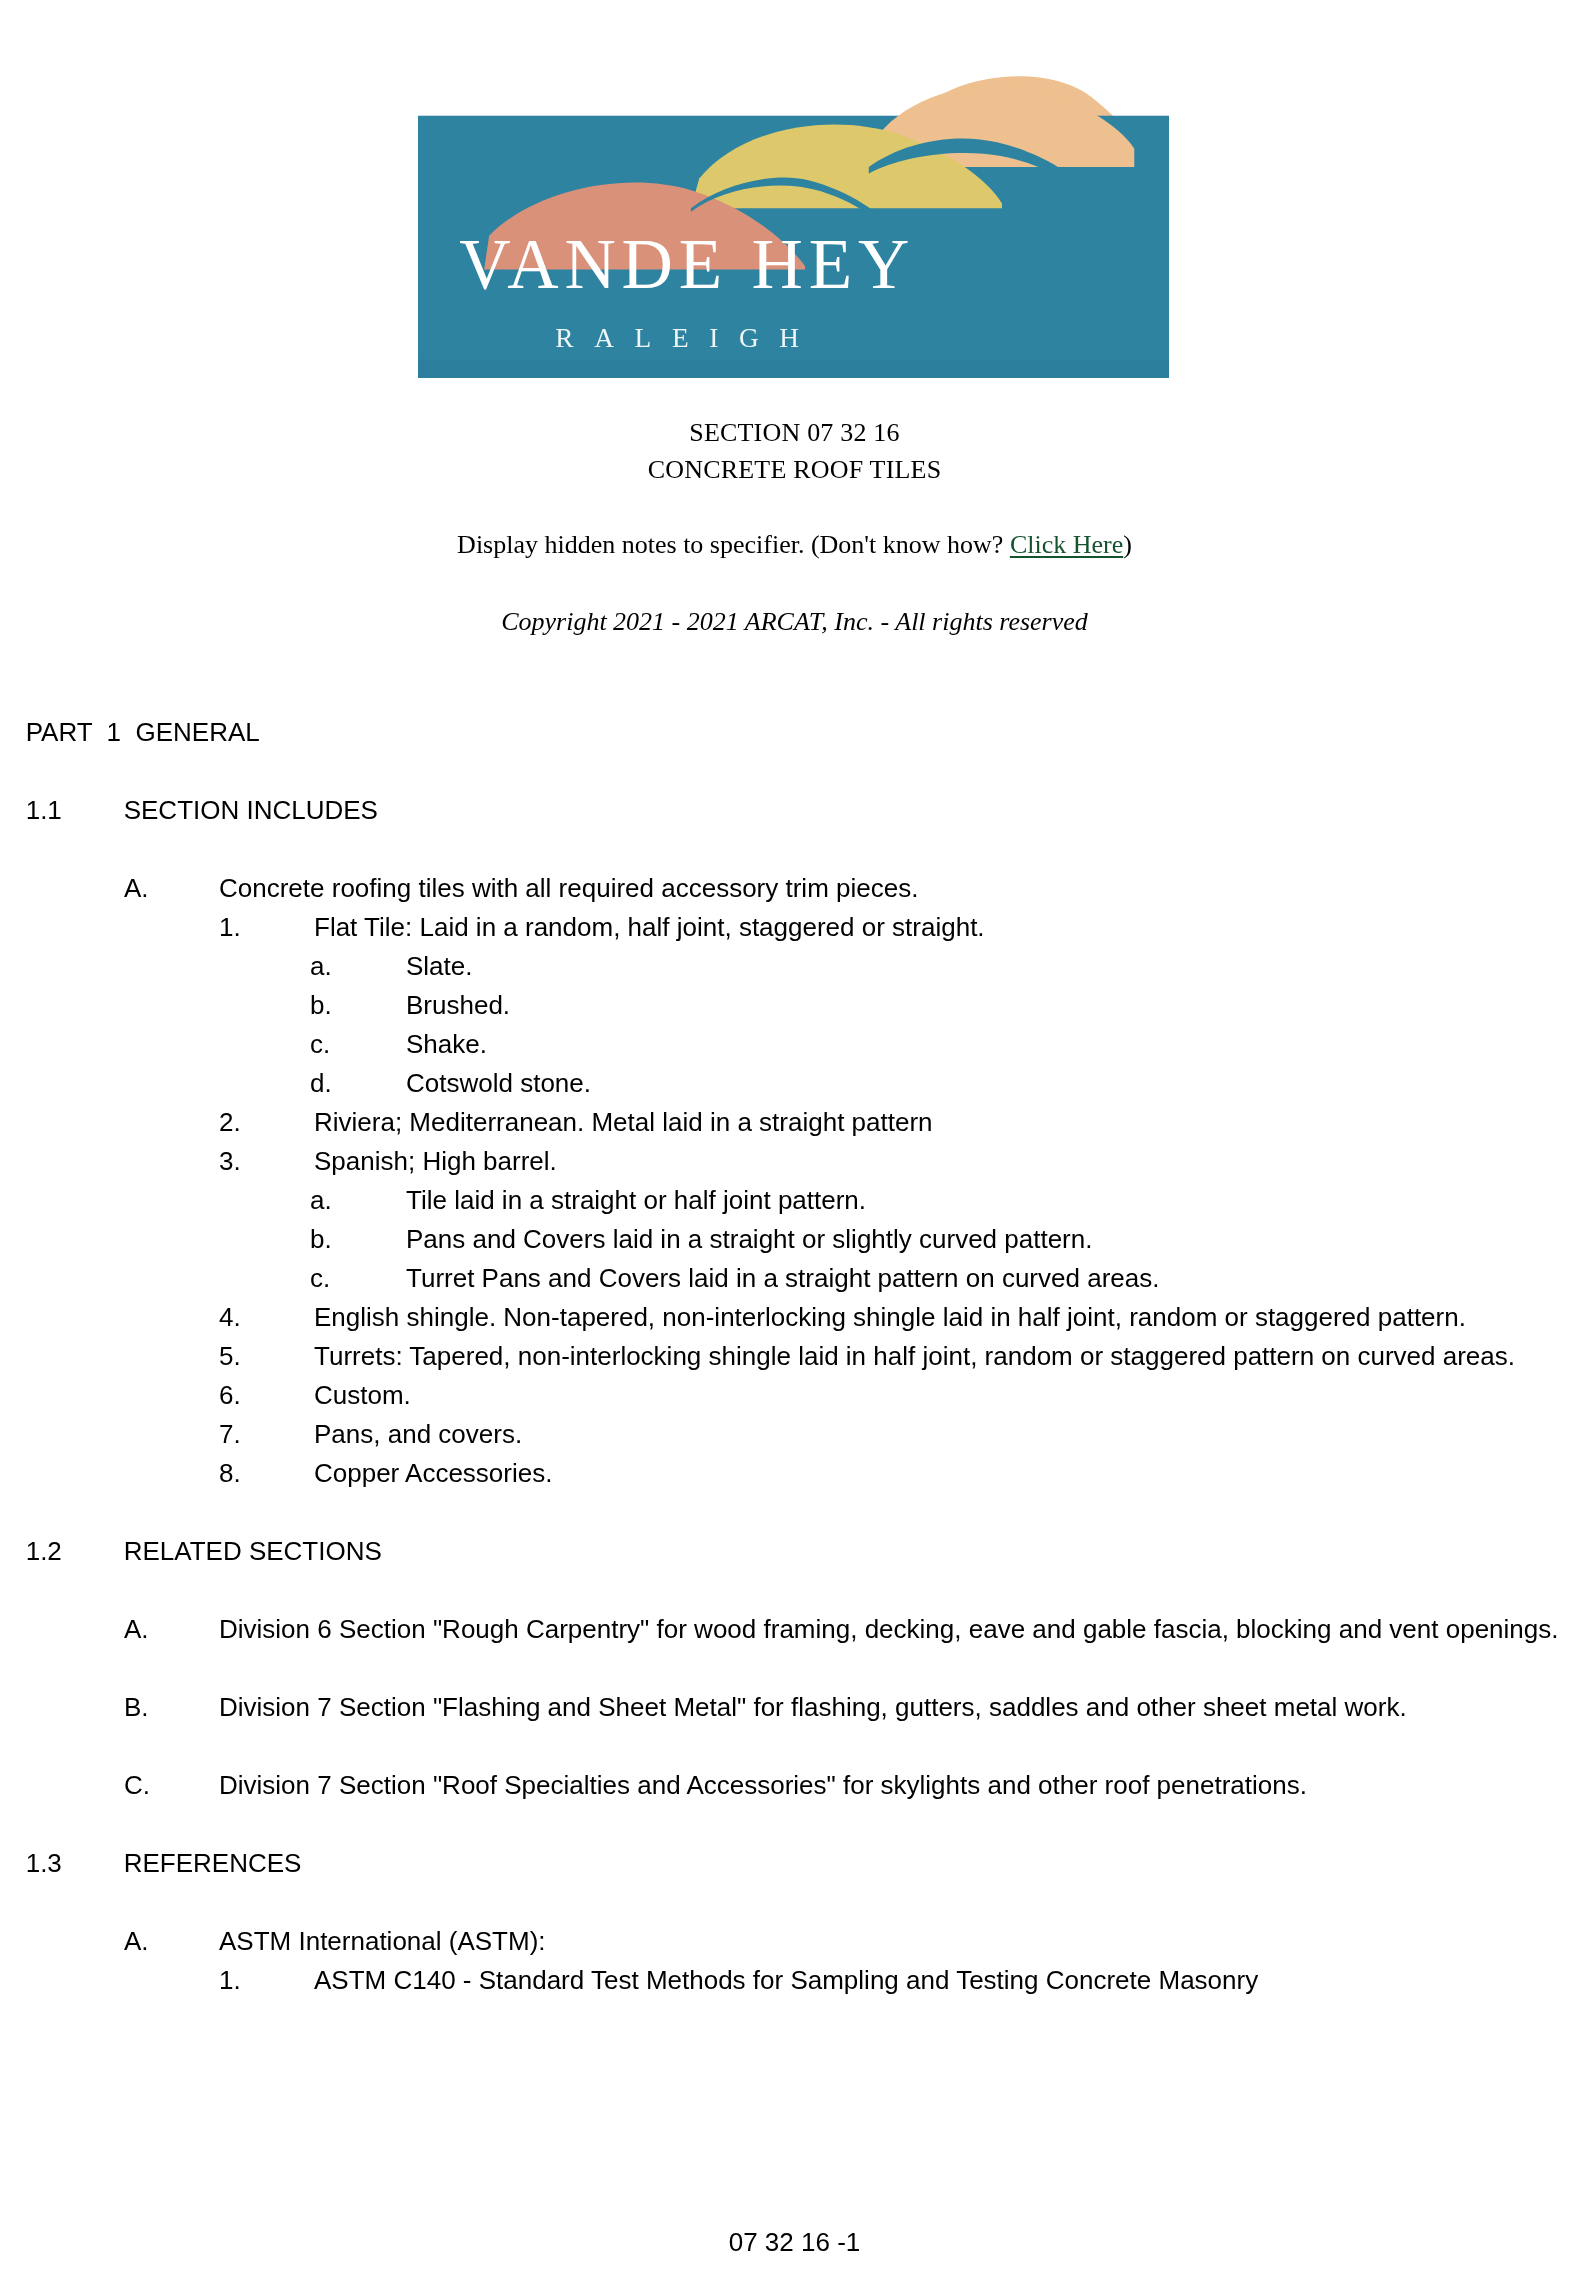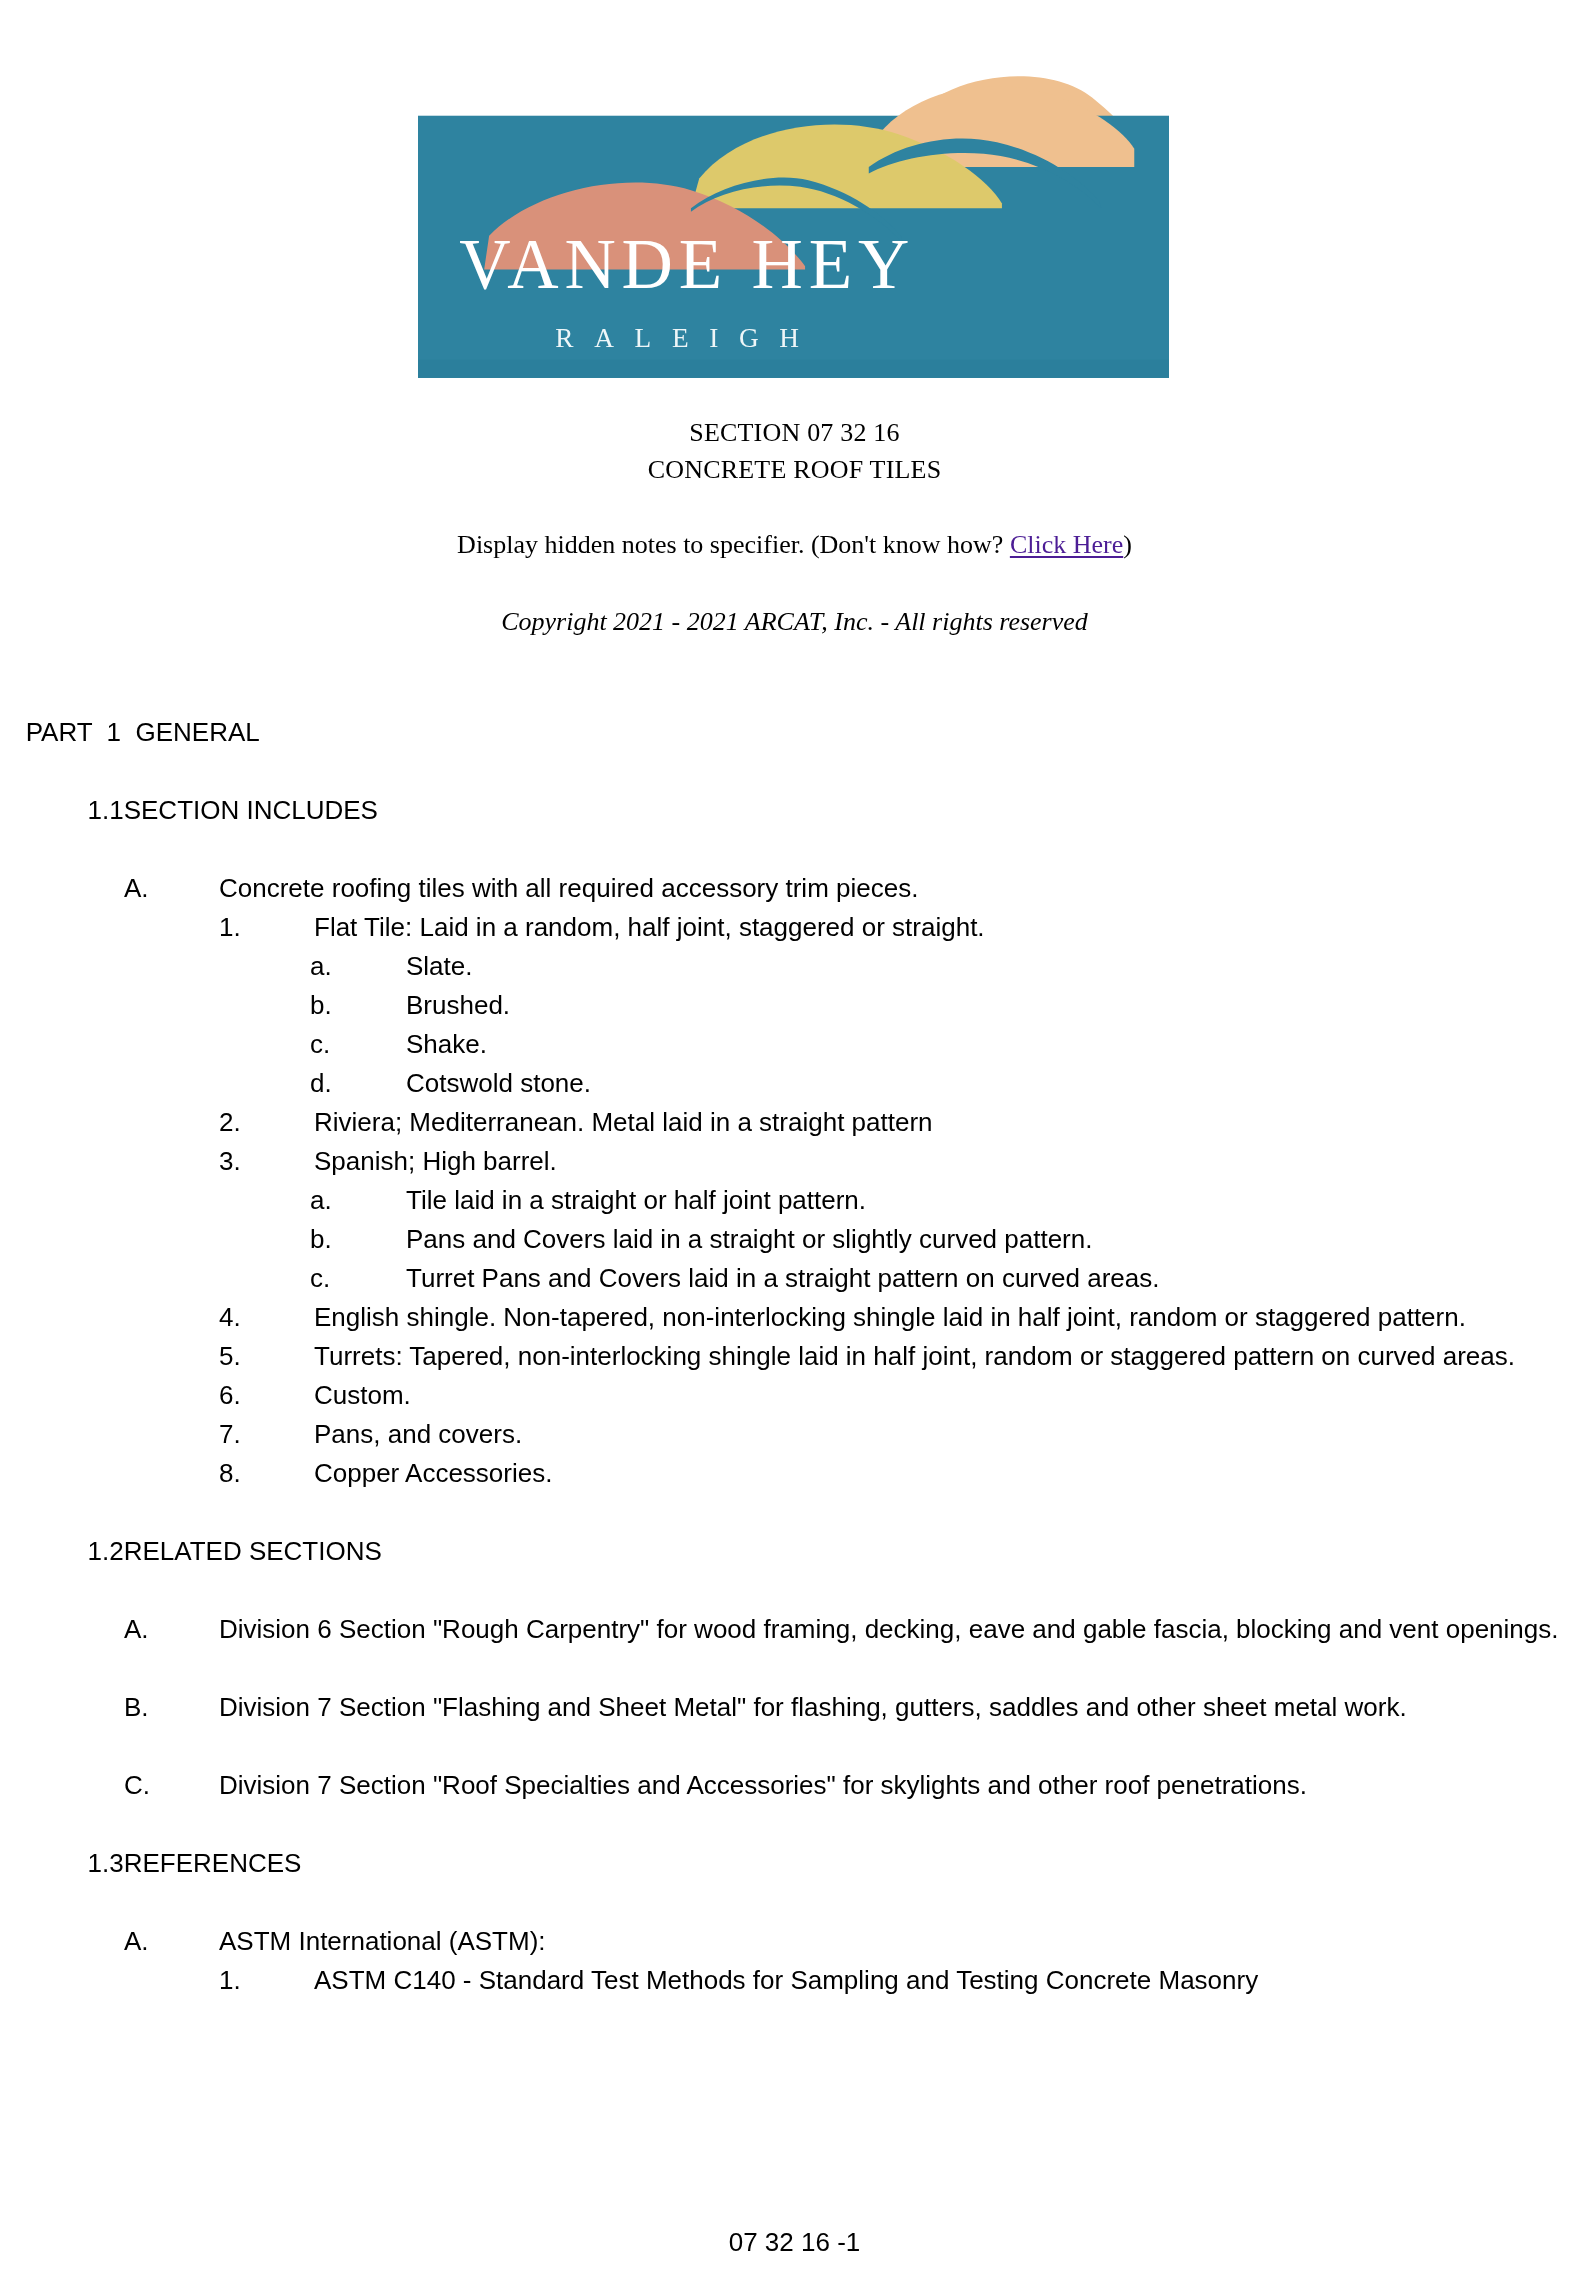--- a/index.html
+++ b/index.html
@@ -48,21 +48,21 @@
     font-size: 26px;
     line-height: 37px;
     letter-spacing: 0.2px;
   }
   .notes-line {
     font-size: 26px;
     line-height: 37px;
     margin-top: 38px;
   }
   .notes-line .link {
-    color: #4c1d95;
+    color: #14532d;
     text-decoration: underline;
     text-underline-offset: 2.5px;
     cursor: pointer;
   }
   .copyright {
     font-size: 26px;
     line-height: 37px;
     font-style: italic;
     margin-top: 40px;
   }
@@ -86,21 +86,21 @@
     white-space: pre;
   }
 
   
   .sec-heading {
     margin-left: 15.7px;
     display: flex;
     font-size: 26px;
     line-height: 39px;
   }
-  .sec-heading .num { width: 98px; flex: 0 0 98px; text-align: right; }
+  .sec-heading .num { width: 98px; flex: 0 0 98px; }
   .sec-heading .ttl { flex: 1 1 auto; }
 
   
   .row {
     display: flex;
     font-size: 26px;
     line-height: 39px;
   }
   .row .mk { flex: 0 0 auto; }
   .row .tx { flex: 1 1 auto; padding-right: 16.6px; }

